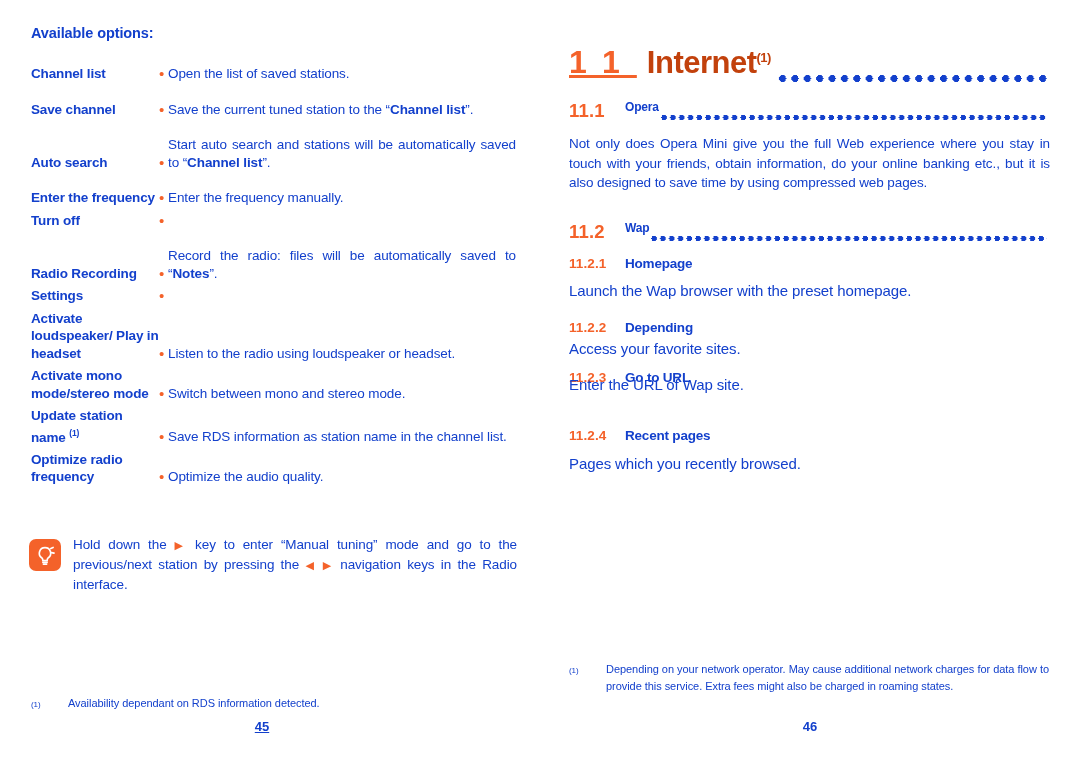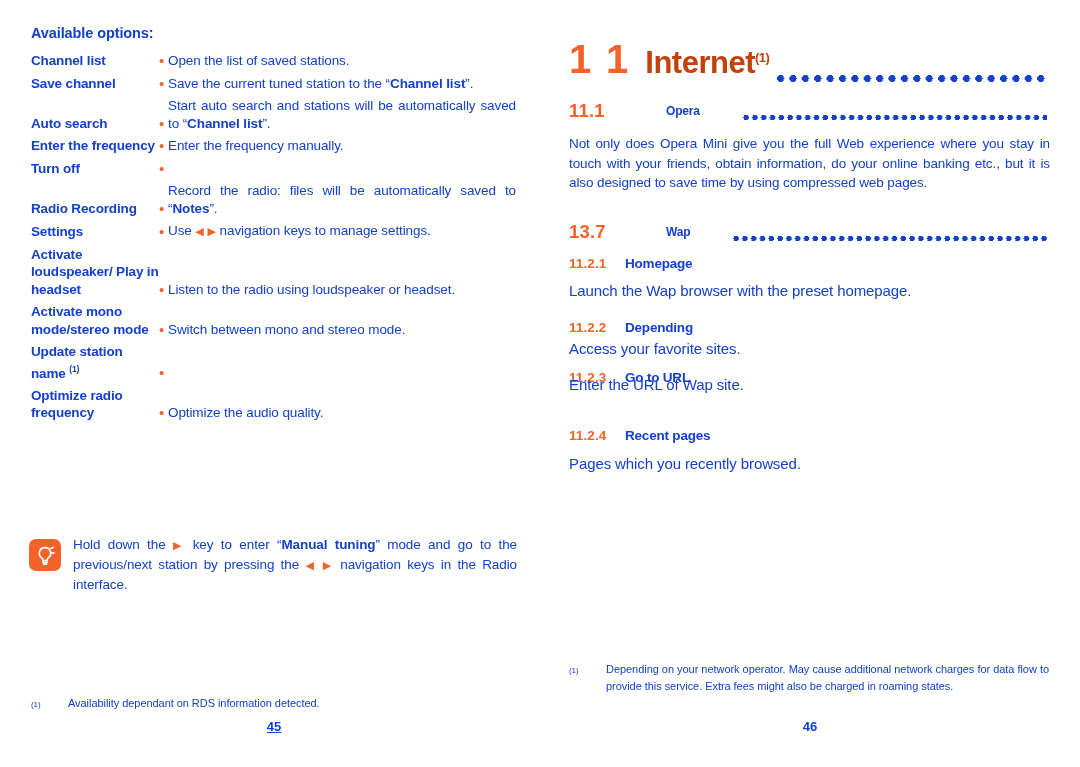--- a/index.html
+++ b/index.html
@@ -65,20 +65,21 @@
     line-height: 17.5px;
     text-align: left;
   }
   .opt-desc {
     flex: 1 1 auto;
     font-size: 13.5px;
     color: #1340cc;
     line-height: 17.5px;
     text-align: justify;
     letter-spacing: -0.1px;
+    margin-top: 13px;
   }
   .opt-desc.nojust { text-align: left; }
   .opt-desc b { font-weight: bold; }
   .arrow-l, .arrow-r {
     color: #f4622a;
     font-size: 11px;
     letter-spacing: 0;
   }
 
   
@@ -102,21 +103,21 @@
   }
   .tip-icon svg { position: absolute; left: 0; top: 0; }
   .tip-text {
     flex: 1 1 auto;
     font-size: 13.5px;
     line-height: 19px;
     color: #1340cc;
     text-align: justify;
     letter-spacing: -0.1px;
   }
-  .tip-text b { font-weight: bold; }
+  .tip-text b { font-weight: normal; }
 
   
   .footnote {
     position: absolute;
     display: flex;
     font-size: 11px;
     line-height: 17px;
     color: #1340cc;
     letter-spacing: -0.05px;
   }
@@ -131,39 +132,41 @@
   .footnote-right { left: 569px; top: 661px; width: 480px; }
 
   .page-num {
     position: absolute;
     font-size: 13px;
     font-weight: bold;
     color: #1340cc;
     text-align: center;
     width: 60px;
   }
-  .page-num-left  { left: 244px; top: 719px; text-decoration: underline; }
+  .page-num-left  { left: 232px; top: 719px; text-decoration: underline; }
   .page-num-right { left: 780px; top: 719px; }
 
   
   .chap-head {
     position: absolute;
     left: 569px;
     top: 36px;
     width: 478px;
     display: flex;
     align-items: baseline;
   }
   .chap-num {
-    font-size: 40px;
+    font-size: 32px;
     font-weight: bold;
     color: #f4622a;
     letter-spacing: 17px;
     line-height: 44px;
     flex: 0 0 auto;
+    margin-right: 10px;
+    text-decoration: underline;
   }
   .chap-title {
     font-size: 31px;
     font-weight: bold;
     color: #c2410c;
     line-height: 44px;
     flex: 0 0 auto;
     letter-spacing: -0.5px;
   }
   .chap-title .sup {
@@ -188,22 +191,21 @@
     background-image: radial-gradient(circle 3.6px at 5.5px 4.5px, #1340cc 99%, transparent 100%);
     background-size: 12.4px 9px;
     background-repeat: repeat-x;
   }
 
   .sec-head {
     position: absolute;
     width: 478px;
     left: 569px;
     display: flex;
-    align-items: center;
-    gap: 41px;
+    align-items: flex-start;
   }
   .sec-num {
     font-size: 18.5px;
     font-weight: bold;
     color: #f4622a;
     flex: 0 0 56px;
     letter-spacing: 0.2px;
   }
   .sec-title {
     font-size: 12px;
@@ -284,35 +286,35 @@
         <div class="opt-bullet">•</div>
       </div>
       <div class="opt-row">
         <div class="opt-label">Radio Recording</div>
         <div class="opt-bullet">•</div>
         <div class="opt-desc">Record the radio: files will be automatically saved to “<b>Notes</b>”.</div>
       </div>
       <div class="opt-row">
         <div class="opt-label">Settings</div>
         <div class="opt-bullet">•</div>
-        <div class="opt-desc nojust">Use <span class="arrow-l">◀</span> <span class="arrow-r">▶</span> navigation keys to manage settings.</div>
       </div>
       <div class="opt-row">
         <div class="opt-label">Activate loudspeaker/ Play in headset</div>
         <div class="opt-bullet">•</div>
         <div class="opt-desc nojust">Listen to the radio using loudspeaker or headset.</div>
       </div>
       <div class="opt-row">
         <div class="opt-label">Activate mono mode/stereo mode</div>
         <div class="opt-bullet">•</div>
         <div class="opt-desc nojust">Switch between mono and stereo mode.</div>
       </div>
       <div class="opt-row">
         <div class="opt-label">Update station name <span class="sup">(1)</span></div>
         <div class="opt-bullet">•</div>
+        <div class="opt-desc">Save RDS information as station name in the channel list.</div>
       </div>
       <div class="opt-row">
         <div class="opt-label">Optimize radio frequency</div>
         <div class="opt-bullet">•</div>
         <div class="opt-desc nojust">Optimize the audio quality.</div>
       </div>
     </div>
 
   <div class="tip-box">
     <div class="tip-icon">
@@ -353,21 +355,21 @@
   <span class="sec-num">11.1</span>
   <span class="sec-title">Opera</span>
   <span class="leader">
     <span class="leader-dots"></span>
   </span>
 </div>
 
 <div class="body-para" style="top:134px">Not only does Opera Mini give you the full Web experience where you stay in touch with your friends, obtain information, do your online banking etc., but it is also designed to save time by using compressed web pages.</div>
 
 <div class="sec-head" style="top:221px">
-  <span class="sec-num">13.7</span>
+  <span class="sec-num">11.2</span>
   <span class="sec-title">Wap</span>
   <span class="leader">
     <span class="leader-dots"></span>
   </span>
 </div>
 
 <div class="sub-head" style="top:256px">
   <span class="sub-num">11.2.1</span>
   <span class="sub-title">Homepage</span>
 </div>

